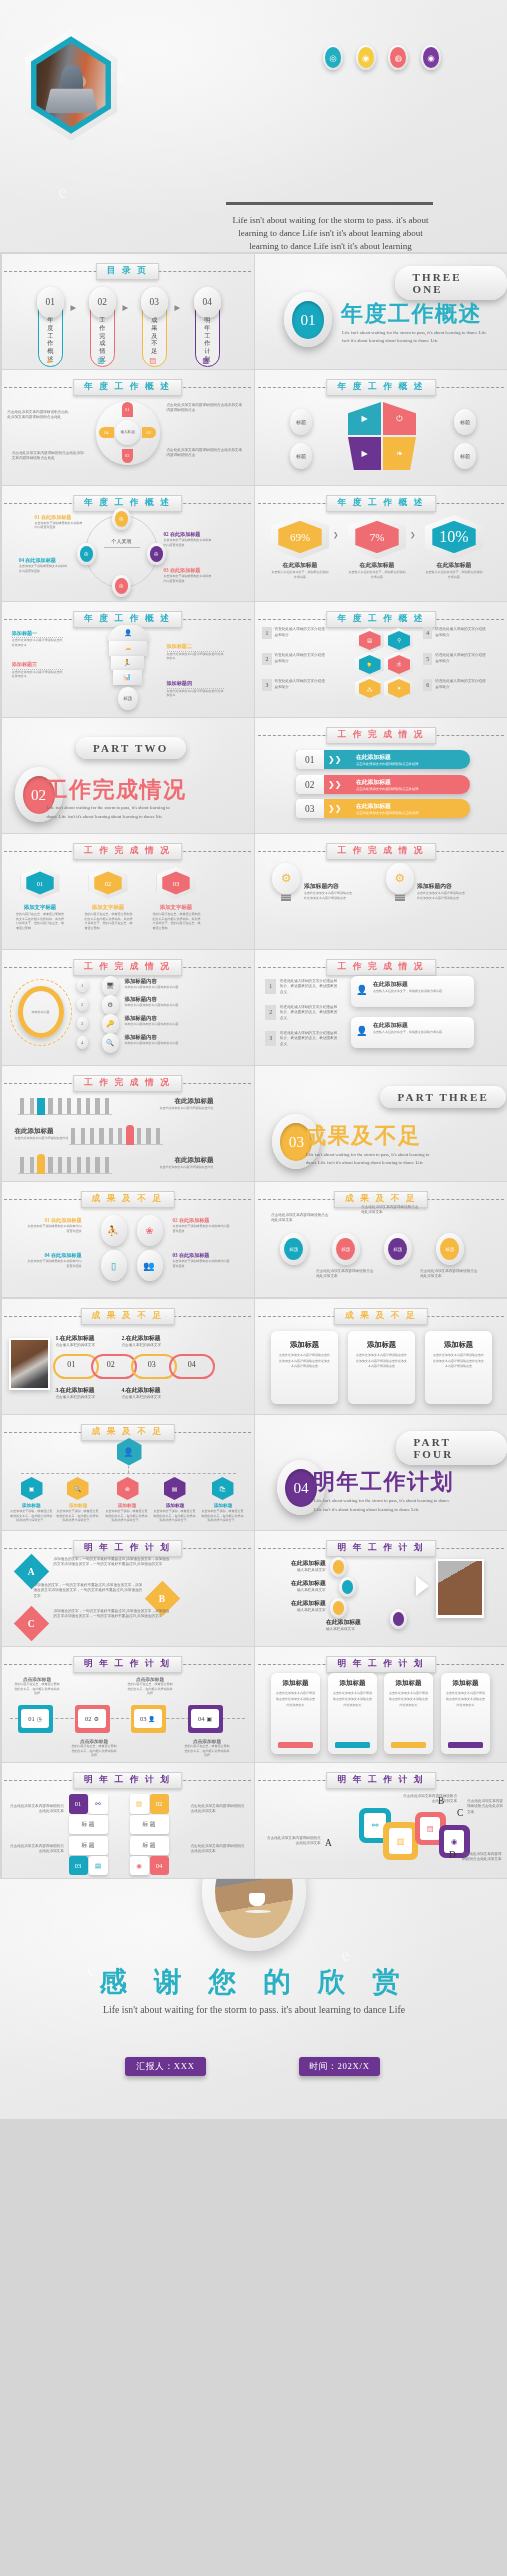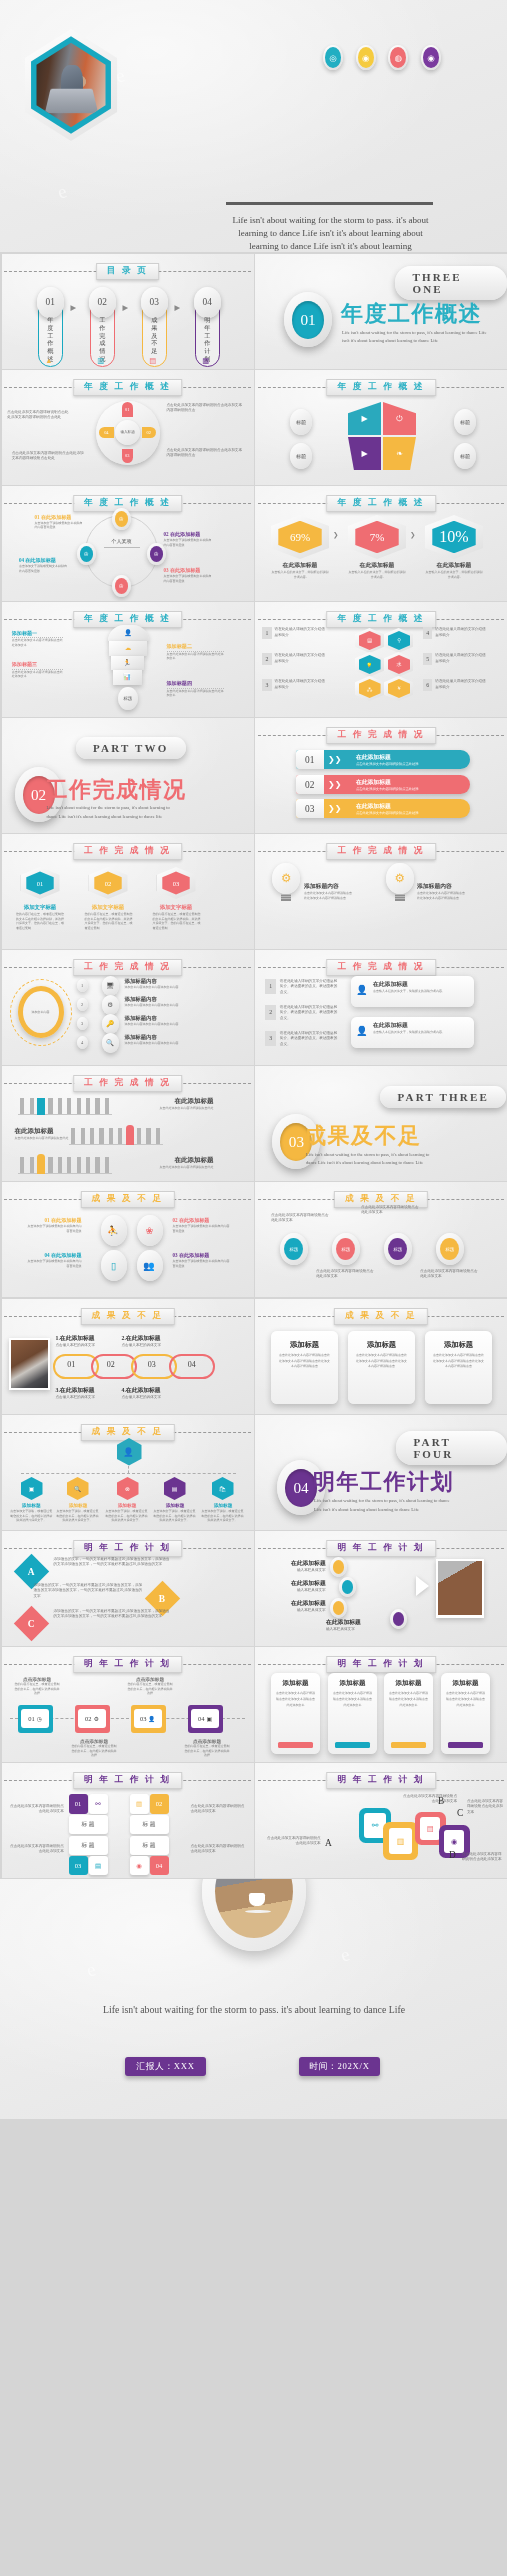--- a/index.html
+++ b/index.html
@@ -970,20 +970,22 @@
          background:linear-gradient(150deg,#ffffff,#e6e6e6);box-shadow:0 5.8px 13px rgba(0,0,0,.22);
          display:flex;align-items:center;justify-content:center;">
       <div style="width:78px;height:93px;border-radius:50%;
            background:linear-gradient(170deg,#8b8b8f 0 40%,#b59069 40% 64%,#d9b98a 64% 100%);
            position:relative;overflow:hidden;">
         <div style="position:absolute;left:44%;top:52%;width:16px;height:13px;background:#fff;border-radius:2.2px 2.2px 6.5px 6.5px;"></div>
         <div style="position:absolute;left:38%;top:70%;width:26px;height:3.6px;background:#f2f2f2;border-radius:50%;"></div>
         </div>
       </div>
 
+    <div style="position:absolute;left:0;right:0;top:84px;text-align:center;font-size:27.6px;letter-spacing:8.7px;
+         font-weight:bold;color:#2ab0c4;font-family:'DejaVu Sans',sans-serif;">感 谢 您 的 欣 赏</div>
     <div style="position:absolute;left:0;right:0;top:125px;text-align:center;font-size:9.8px;color:#555;">Life isn't about waiting for the storm to pass. it's about learning to dance Life</div>
     <div class="t-pill" style="left:125px;top:178px;width:81px;">汇报人：XXX</div>
     <div class="t-pill" style="left:299px;top:178px;width:81px;">时间：202X/X</div>
   </div>
 
 
 </div>
 
 
 </body></html>

